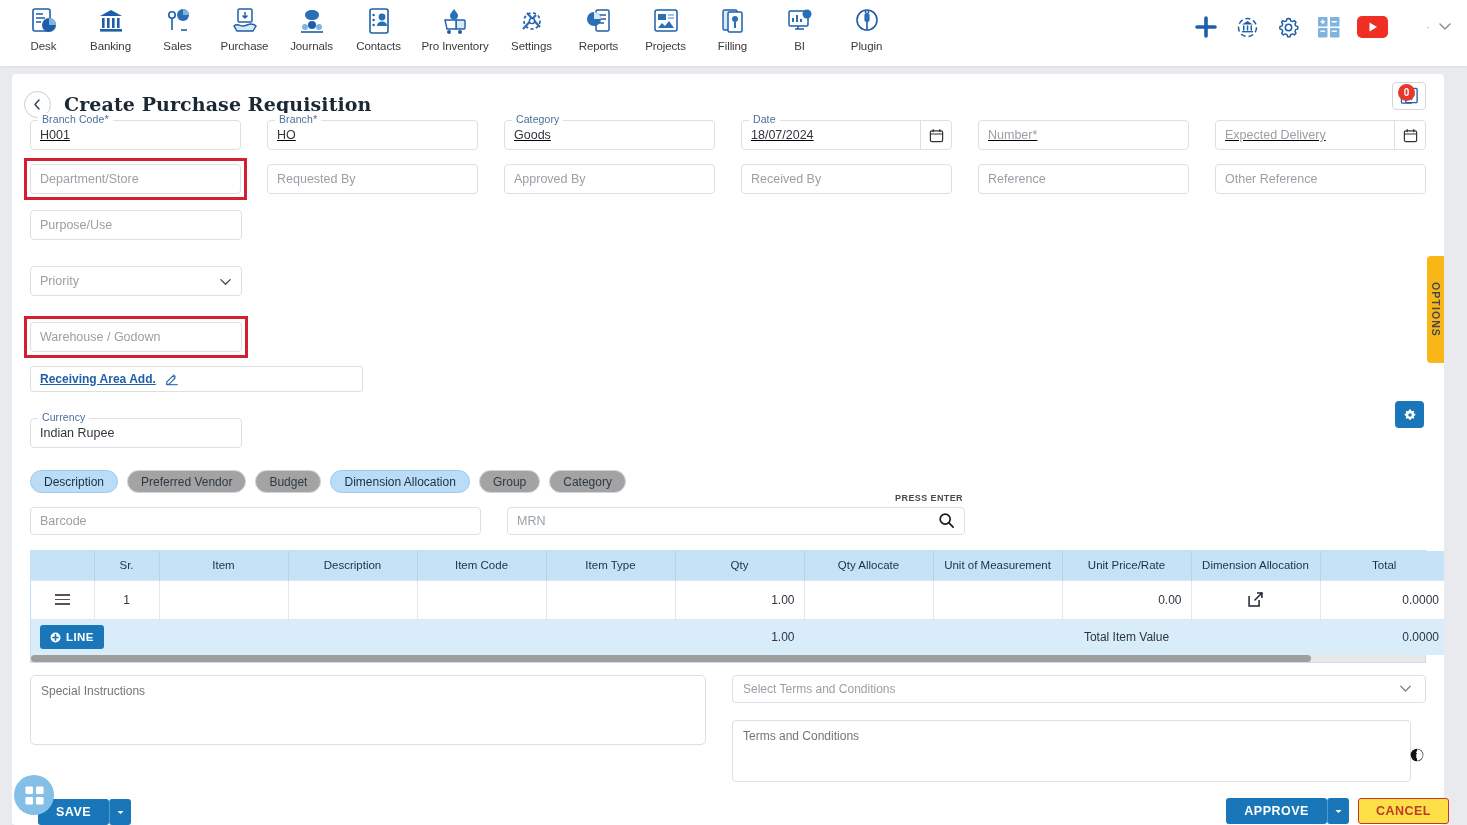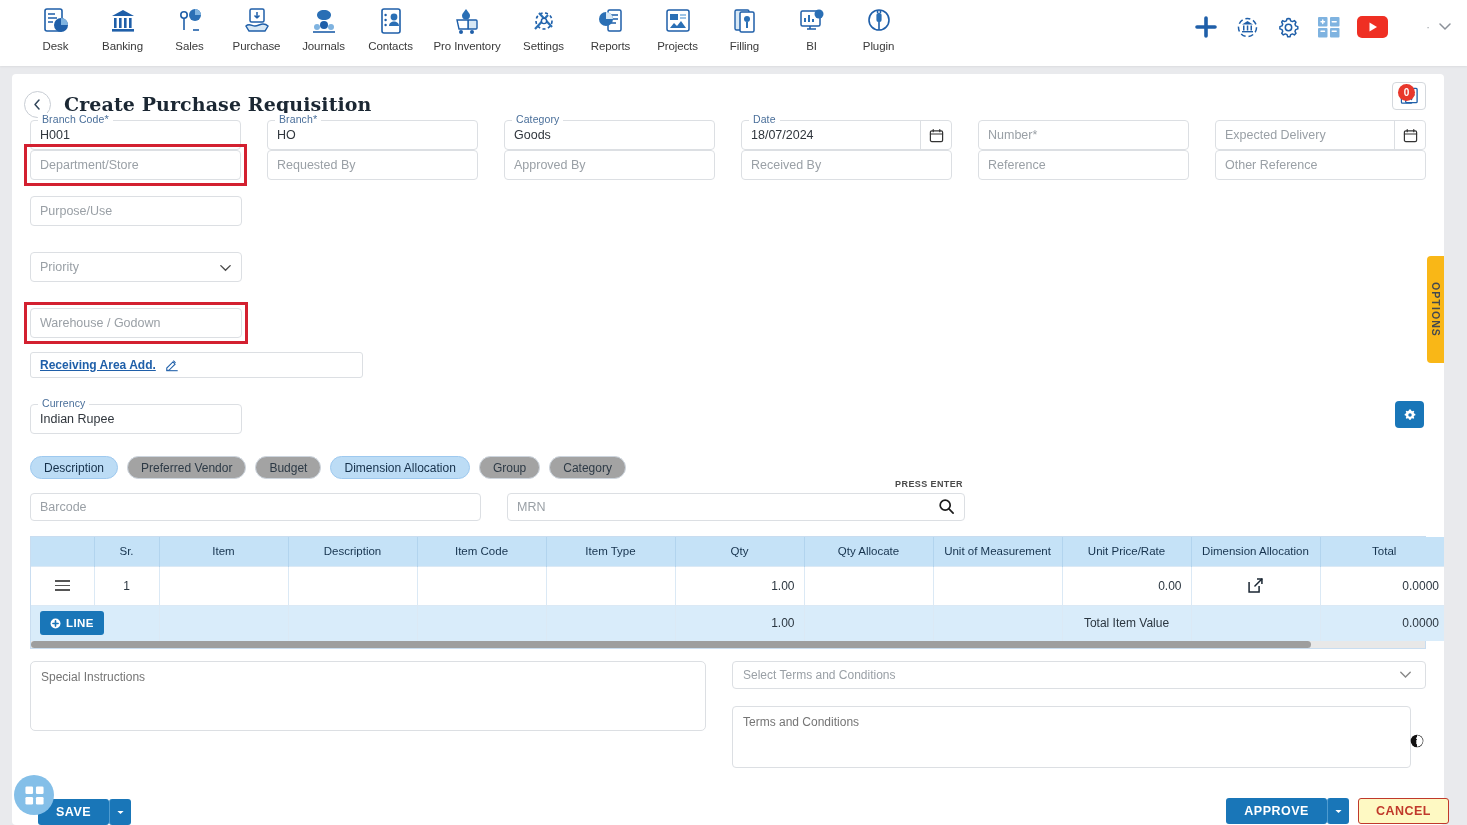--- a/index.html
+++ b/index.html
@@ -11,21 +11,21 @@
   }
   .app { position: relative; width: 1467px; height: 825px; background: #e9eaed; }
 
   
   .topnav {
     position: absolute; top: 0; left: 0; width: 1467px; height: 66px;
     background: #ffffff;
     display: flex; align-items: flex-start;
     box-shadow: 0 1px 2px rgba(0,0,0,.06);
   }
-  .nav-items { display: flex; align-items: flex-start; padding-left: 22px; }
+  .nav-items { display: flex; align-items: flex-start; padding-left: 10px; }
   .nav-item {
     width: 67px; display: flex; flex-direction: column; align-items: center;
     padding-top: 5px; cursor: pointer;
   }
   .nav-item .nav-ico { height: 32px; display: flex; align-items: center; justify-content: center; }
   .nav-item .nav-lbl {
     font-size: 11.5px; color: #3a3a3a; margin-top: 3px; white-space: nowrap;
     letter-spacing: -0.1px;
   }
   .nav-item.wide { width: 86px; }
@@ -221,21 +221,21 @@
   .btn {
     height: 26px; border-radius: 3px; display:inline-flex; align-items:center;
     justify-content:center; font-size: 12.5px; font-weight: bold; letter-spacing:.5px;
     cursor:pointer;
   }
   .btn-primary { background:#1976b8; color:#fff; padding: 0 18px; }
   .btn-split {
     background:#1976b8; color:#fff; width: 22px; border-left: 1px solid #4e9bd0;
   }
   .btn-outline-danger {
-    border: 1px solid #c0392b; color:#c0392b; background:#fef9c3; padding: 0 17px;
+    border: 1px solid #c0392b; color:#c0392b; background:#fde047; padding: 0 17px;
   }
   .save-group { position: absolute; left: 38px; bottom: 0; display:flex; }
   .right-group { position: absolute; right: 18px; bottom: 1px; display:flex; gap: 9px; align-items:center; }
 </style>
 </head>
 <body>
 
 <div class="app">
 
   <div class="topnav">
@@ -470,21 +470,21 @@
         <span class="upload-badge">0</span>
       </div>
     </div>
 
     <div class="options-tab">
       <span>OPTIONS</span>
     </div>
 
     <div class="form">
 
-      <div class="frow" style="margin-bottom:0;">
+      <div class="frow" style="margin-bottom:14px;text-decoration:underline;">
         <div class="fcell">
           <div class="fld-wrap">
             <span class="floating"><span>Branch Code</span><span class="req">*</span></span>
             <div class="fld">H001</div>
           </div>
         </div>
         <div class="fcell">
           <div class="fld-wrap">
             <span class="floating"><span>Branch</span><span class="req">*</span></span>
             <div class="fld">HO</div>

